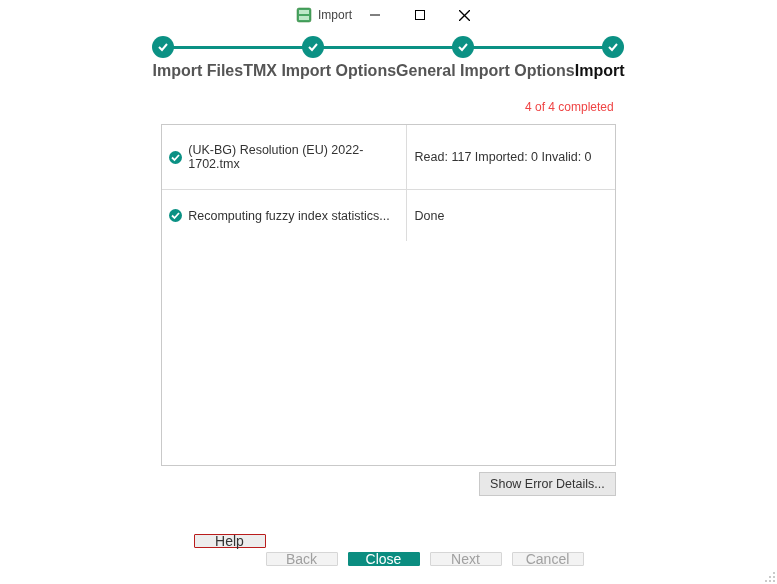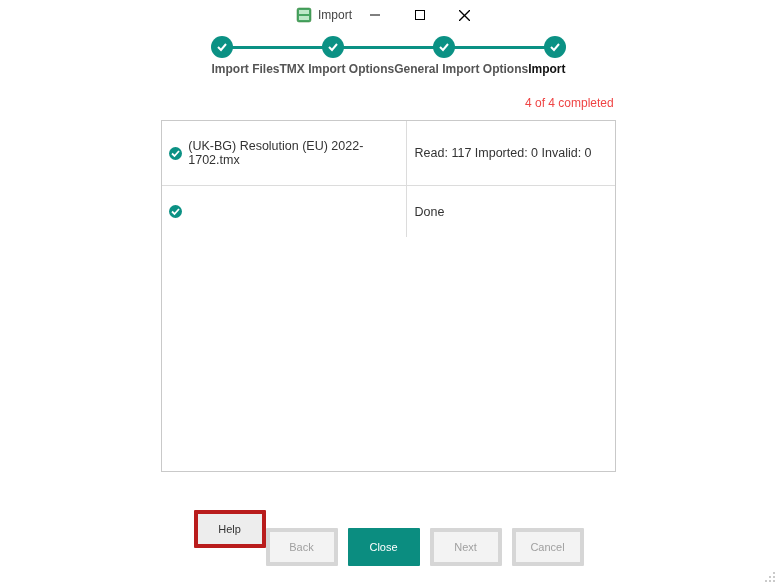--- a/index.html
+++ b/index.html
@@ -11,34 +11,34 @@
   .win-controls { display: flex; }
   .win-btn { width: 45px; height: 30px; display: flex; align-items: center; justify-content: center; cursor: pointer; }
   .win-btn svg { display: block; }
   .stepper { padding: 6px 20px 0 20px; }
   .step-track { position: relative; height: 24px; }
   .step-line { position: absolute; top: 10px; left: 12px; right: 12px; height: 3px; background: #0b9184; }
   .step-nodes { position: absolute; top: 0; left: 0; right: 0; display: flex; justify-content: space-between; }
   .step-node { width: 22px; height: 22px; border-radius: 50%; background: #0b9184; display: flex; align-items: center; justify-content: center; }
   .step-node svg { display: block; }
   .step-labels { display: flex; justify-content: space-between; margin-top: 2px; }
-  .step-label { font-size: 12px; color: #555; font-weight: 600; }
+  .step-label { font-size: 16px; color: #555; font-weight: 600; }
   .step-label.active { color: #111; font-weight: 700; }
   .step-label:first-child { text-align: left; }
   .step-label:last-child { text-align: right; }
   .content { flex: 1; padding: 10px 26px 0 26px; display: flex; flex-direction: column; }
   .progress-summary { text-align: right; color: #ef4444; font-size: 12px; padding: 10px 2px 10px 0; }
   .grid { border: 1px solid #c9c9c9; flex: 1; overflow: auto; background: #fff; }
   .grid-row { display: flex; border-bottom: 1px solid #dcdcdc; min-height: 22px; align-items: center; font-size: 12.5px; }
   .grid-row:last-child { border-bottom: none; }
   .cell-task { width: 54%; display: flex; align-items: center; padding: 18px 6px; border-right: 1px solid #dcdcdc; }
   .cell-status { flex: 1; padding: 2px 8px; }
   .row-icon { width: 15px; height: 15px; margin-right: 5px; display: flex; align-items: center; justify-content: center; flex-shrink: 0; }
   .below-grid { display: flex; justify-content: flex-end; padding: 6px 0 0 0; }
-  .btn { height: 38px; padding: 0 12px; border: 4px solid #b91c1c; background: #ededed; color: #333; font-size: 11px; cursor: pointer; border-radius: 1px; display: flex; align-items: center; justify-content: center; }
+  .btn { height: 14px; padding: 0 12px; border: 1px solid #b91c1c; background: #ededed; color: #333; font-size: 14px; cursor: pointer; border-radius: 1px; display: flex; align-items: center; justify-content: center; }
   .btn:disabled, .btn.disabled { color: #a0a0a0; background: #f3f3f3; border-color: #d6d6d6; cursor: default; }
   .btn.primary { background: #0b8d80; border-color: #0b8d80; color: #fff; }
   .footer { display: flex; align-items: center; padding: 20px 30px 18px 30px; justify-content: space-between; }
   .footer-right { display: flex; gap: 10px; margin-top: 36px; }
   .footer .btn { min-width: 72px; }
   .error-details-btn { background: #e8e8e8; border: 1px solid #c9c9c9; padding: 4px 10px; font-size: 12.5px; cursor: pointer; color: #333; }
   .resize-grip { position: absolute; right: 1px; bottom: 1px; width: 14px; height: 14px; }
 </style>
 </head>
 <body>
@@ -125,25 +125,29 @@
         <div class="cell-status">Read: 117 Imported: 0 Invalid: 0</div>
       </div>
       <div class="grid-row">
         <div class="cell-task">
           <span class="row-icon">
             <svg width="15" height="15" viewBox="0 0 15 15">
                 <circle cx="7.5" cy="7.5" r="6.5" fill="#0b9184"></circle>
                 <polyline points="4,7.5 6.5,10 11,5" fill="none" stroke="#fff" stroke-width="1.8"></polyline>
               </svg>
           </span>
+          <span>Recomputing fuzzy index statistics...</span>
         </div>
         <div class="cell-status">Done</div>
       </div>
     </div>
 
+    <div class="below-grid">
+      <button class="error-details-btn">Show Error Details...</button>
+    </div>
   </div>
 
   <div class="footer">
     <button class="btn">Help</button>
     <div class="footer-right">
       <button class="btn disabled" disabled="">Back</button>
       <button class="btn primary">Close</button>
       <button class="btn disabled" disabled="">Next</button>
       <button class="btn disabled" disabled="">Cancel</button>
     </div>

